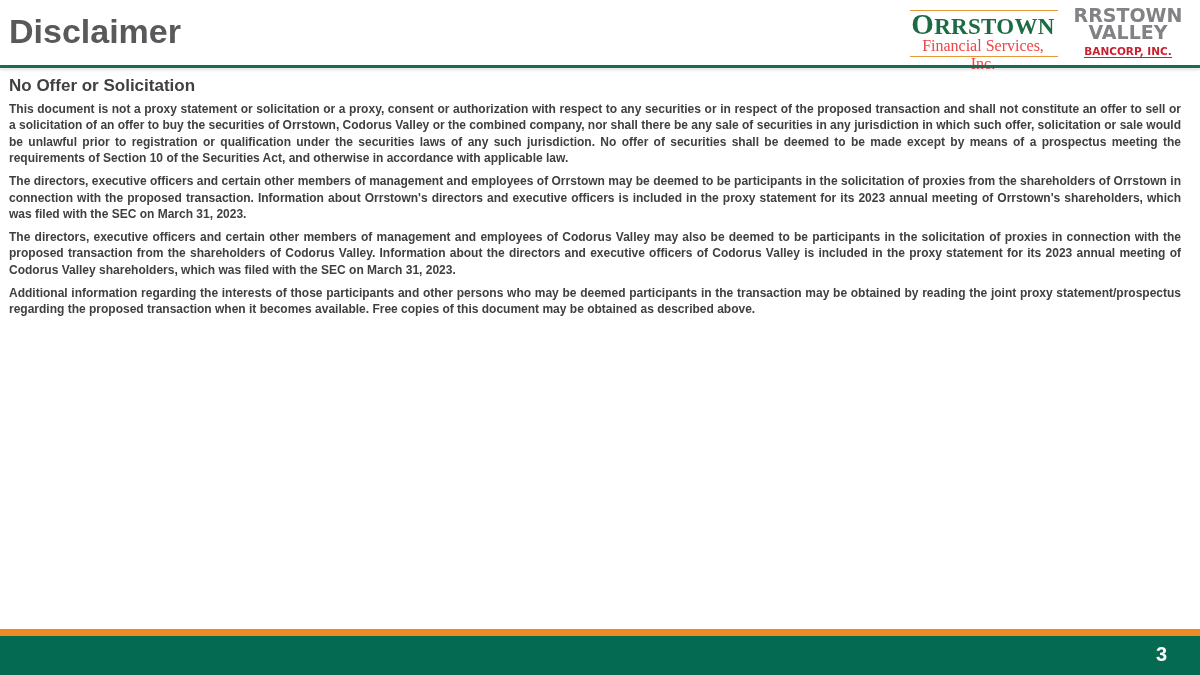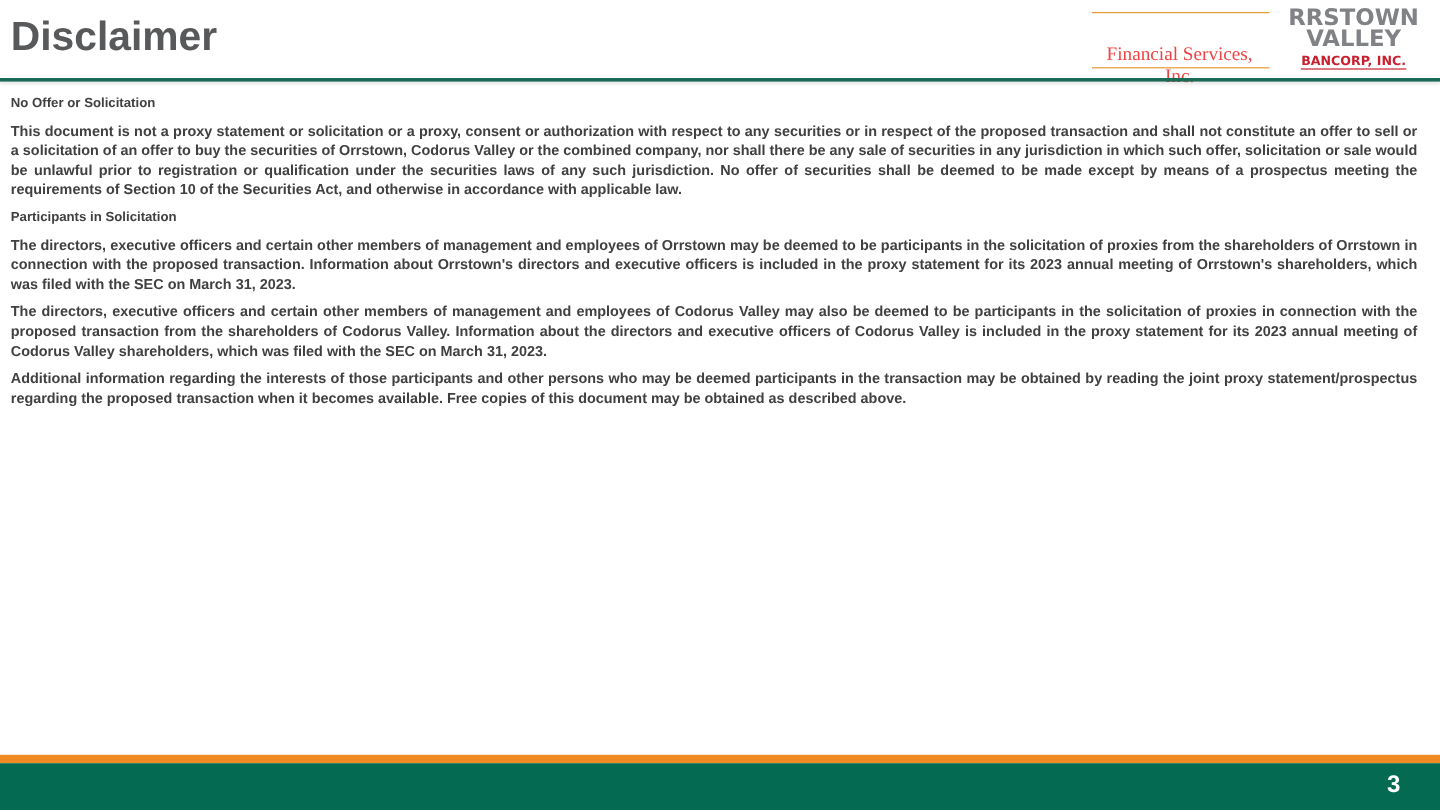--- a/index.html
+++ b/index.html
@@ -45,21 +45,21 @@
     .cod-line3 {
       margin-top: 3px; display: inline-block;
       font-family: "DejaVu Sans", sans-serif; font-weight: bold; color: #c8202f;
       font-size: 10.5px; line-height: 12px; border-bottom: 1.5px solid #c8202f;
     }
     .content {
       position: absolute; left: 9px; top: 78px; width: 1172px;
       font-size: 12px; color: #404040; line-height: 16.6px;
     }
     .content h3 {
-      margin: 0 0 6px 0; font-size: 11px; font-weight: bold; color: #404040;
+      margin: 0 0 6px 0; font-size: 17px; font-weight: bold; color: #404040;
       line-height: 16.6px;
     }
     .content p {
       margin: 0 0 6px 0; text-align: justify; font-weight: bold;
     }
     .footer-orange {
       position: absolute; left: 0; top: 629px; width: 1200px; height: 7px;
       background: #ef8b22;
     }
     .footer-green {
@@ -71,36 +71,36 @@
       font-size: 20px; font-weight: bold; color: #ffffff;
     }
   </style>
 </head>
 <body>
 
 <div class="title">Disclaimer</div>
 
 <div class="logo-orrstown">
   <div class="orr-line" style="top:4px;"></div>
+  <div class="orr-name"><span class="big">O</span><span>RRSTOWN</span></div>
   <div class="orr-sub">Financial Services, Inc.</div>
   <div class="orr-line" style="top:50px;"></div>
 </div>
 
 <div class="logo-codorus">
   <div class="cod-line1">RRSTOWN</div>
   <div class="cod-line2">VALLEY</div>
   <div class="cod-line3">BANCORP, INC.</div>
 </div>
 
 <div class="header-rule"></div>
 
 <div class="content">
   <h3>No Offer or Solicitation</h3>
   <p>This document is not a proxy statement or solicitation or a proxy, consent or authorization with respect to any securities or in respect of the proposed transaction and shall not constitute an offer to sell or a solicitation of an offer to buy the securities of Orrstown, Codorus Valley or the combined company, nor shall there be any sale of securities in any jurisdiction in which such offer, solicitation or sale would be unlawful prior to registration or qualification under the securities laws of any such jurisdiction. No offer of securities shall be deemed to be made except by means of a prospectus meeting the requirements of Section 10 of the Securities Act, and otherwise in accordance with applicable law.</p>
-  <h3>Participants in Solicitation</h3>
   <p>The directors, executive officers and certain other members of management and employees of Orrstown may be deemed to be participants in the solicitation of proxies from the shareholders of Orrstown in connection with the proposed transaction. Information about Orrstown's directors and executive officers is included in the proxy statement for its 2023 annual meeting of Orrstown's shareholders, which was filed with the SEC on March 31, 2023.</p>
   <p>The directors, executive officers and certain other members of management and employees of Codorus Valley may also be deemed to be participants in the solicitation of proxies in connection with the proposed transaction from the shareholders of Codorus Valley. Information about the directors and executive officers of Codorus Valley is included in the proxy statement for its 2023 annual meeting of Codorus Valley shareholders, which was filed with the SEC on March 31, 2023.</p>
   <p>Additional information regarding the interests of those participants and other persons who may be deemed participants in the transaction may be obtained by reading the joint proxy statement/prospectus regarding the proposed transaction when it becomes available. Free copies of this document may be obtained as described above.</p>
 </div>
 
 <div class="footer-orange"></div>
 <div class="footer-green"></div>
 <div class="page-num">3</div>
 
 </body></html>

